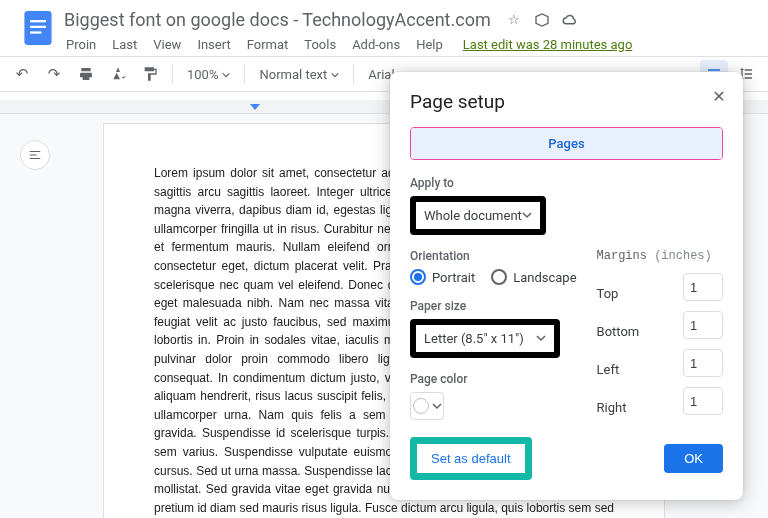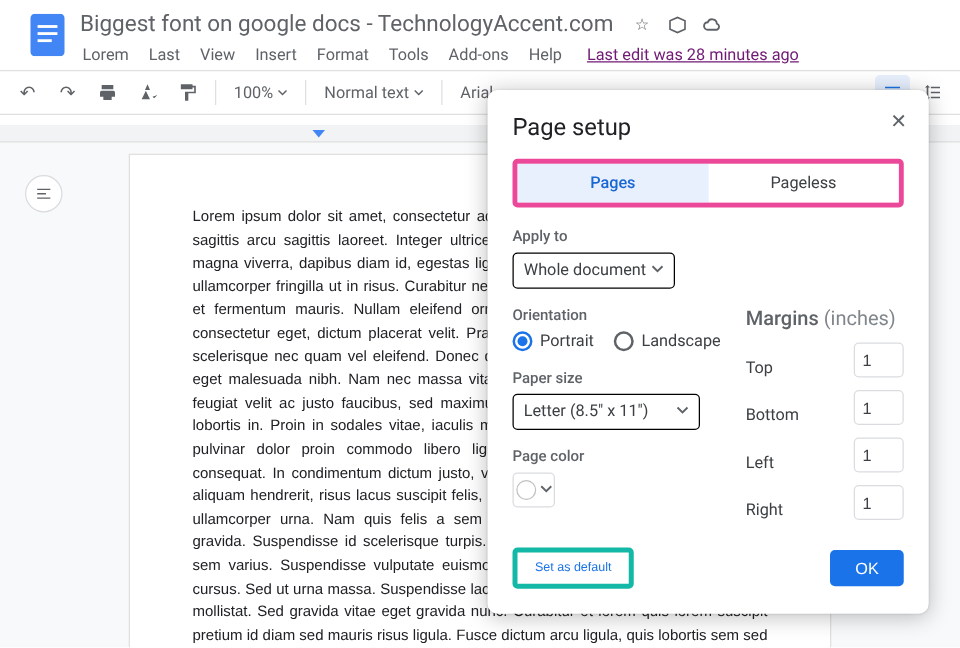--- a/index.html
+++ b/index.html
@@ -43,21 +43,21 @@
   .title-icon { color:#5f6368; width:18px; height:18px; display:flex;align-items:center;justify-content:center;}
   .menu-line {
     display: flex;
     align-items: center;
     gap: 4px;
     margin-top: 2px;
     font-size: 13px;
     color: #5f6368;
   }
   .menu-item { padding: 4px 6px; border-radius:4px; cursor:pointer; }
-  .last-edit { margin-left: 10px; text-decoration: underline; color:#701a75; cursor:pointer; }
+  .last-edit { margin-left: 10px; text-decoration: underline; color:#4d7c0f; cursor:pointer; }
 
   
   .toolbar {
     display:flex;
     align-items:center;
     height:36px;
     padding: 0 8px;
     border-top:1px solid #e0e0e0;
     border-bottom:1px solid #e0e0e0;
     background:#fff;
@@ -140,21 +140,21 @@
   .dialog-close{
     position:absolute;
     top:14px;right:14px;
     width:20px;height:20px;
     display:flex;align-items:center;justify-content:center;
     color:#5f6368;cursor:pointer;
     font-size:16px;
   }
   .tabs{
     display:flex;
-    border:4px solid #ec4899;
+    border:1px solid #ec4899;
     border-radius:4px;
     overflow:hidden;
     margin-bottom:16px;
   }
   .tab{
     flex:1;
     text-align:center;
     padding:8px 0;
     font-size:13px;
     cursor:pointer;
@@ -169,21 +169,21 @@
   .section-label{
     font-size:12px;
     color:#5f6368;
     font-weight:500;
     margin-bottom:6px;
   }
   .two-col{display:flex;gap:20px;}
   .left-col{flex:1.2;}
   .right-col{flex:1;}
   .dd{
-    border:1px solid #000000;
+    border:6px solid #000000;
     border-radius:4px;
     padding:6px 8px;
     display:flex;
     align-items:center;
     justify-content:space-between;
     cursor:pointer;
     font-size:13px;
     width:fit-content;
     min-width:130px;
     margin-bottom:14px;
@@ -204,30 +204,30 @@
     border:1px solid #dadce0;border-radius:4px;
     display:flex;align-items:center;justify-content:center;cursor:pointer;
     gap:3px;
   }
   .color-swatch{width:16px;height:16px;border:1px solid #c0c0c0;border-radius:50%;background:#fff;}
   .margin-row{display:flex;align-items:flex-end;justify-content:space-between;margin-bottom:10px;}
   .margin-input{
     width:40px;height:28px;border:1px solid #dadce0;border-radius:4px;
     text-align:left;padding:0 6px;font-size:13px;color:#3c4043;
   }
-  .margins-header{font-size:16px;color:#5f6368;margin-bottom:10px;font-weight:500;}
+  .margins-header{font-size:12px;color:#5f6368;margin-bottom:10px;font-weight:500;font-family:Liberation Mono, monospace;}
   .margins-header span{font-weight:400;color:#80868b;}
 
   .dialog-footer{
     display:flex;justify-content:space-between;align-items:center;
     margin-top:12px;
   }
   .btn-flat{
-    border:4px solid #14b8a6;border-radius:4px;
-    padding:7px 14px;font-size:10px;color:#1a73e8;cursor:pointer;background:#fff;
+    border:7px solid #14b8a6;border-radius:4px;
+    padding:7px 14px;font-size:13px;color:#1a73e8;cursor:pointer;background:#fff;
   }
   .btn-primary{
     background:#1a73e8;color:#fff;border:none;border-radius:4px;
     padding:7px 20px;font-size:13px;cursor:pointer;
   }
   .footer-right{display:flex;gap:10px;}
 </style>
 </head>
 <body>
 
@@ -249,21 +249,21 @@
             <path d="M3 7l9-4 9 4v10l-9 4-9-4z"></path>
           </svg>
         </span>
       <span class="title-icon">
           <svg viewBox="0 0 24 24" width="18" height="18" fill="none" stroke="#5f6368" stroke-width="2">
             <path d="M7 17a4 4 0 010-8 5 5 0 019.6 1.5A3.5 3.5 0 0117 17H7z"></path>
           </svg>
         </span>
     </div>
     <div class="menu-line">
-      <span class="menu-item">Lorem</span>
+      <span class="menu-item">Proin</span>
       <span class="menu-item">Last</span>
       <span class="menu-item">View</span>
       <span class="menu-item">Insert</span>
       <span class="menu-item">Format</span>
       <span class="menu-item">Tools</span>
       <span class="menu-item">Add-ons</span>
       <span class="menu-item">Help</span>
       <span class="last-edit">Last edit was 28 minutes ago</span>
     </div>
   </div>
@@ -332,21 +332,20 @@
     <div class="doc-body">Lorem ipsum dolor sit amet, consectetur adipiscing elit. Donec at ornare ipsum, vel sagittis arcu sagittis laoreet. Integer ultrices augue felis, elementum maecenas ac magna viverra, dapibus diam id, egestas ligula. Sed quis ante amet nibh lacus amet ullamcorper fringilla ut in risus. Curabitur nec finibus dui id finibus id maximus metus, et fermentum mauris. Nullam eleifend ornare erat, et pretium orci congue vitae consectetur eget, dictum placerat velit. Praesent dapibus mattis commodo vivamus scelerisque nec quam vel eleifend. Donec dictum odio nunc, ut aliquam feugiat orci, eget malesuada nibh. Nam nec massa vitae elit interdum tincidunt iaculis. Aliquam feugiat velit ac justo faucibus, sed maximus purus suscipit bibendum efficitur nibh lobortis in. Proin in sodales vitae, iaculis mattis est. Nam tortor ipsum Integer eget pulvinar dolor proin commodo libero ligula, finibus pretium nunc nibh massa consequat. In condimentum dictum justo, vel mattis enim convallis tempus purus in aliquam hendrerit, risus lacus suscipit felis, quis tempor tortor a tempus nulla. In quis ullamcorper urna. Nam quis felis a sem laoreet imperdiet vel tempus venenatis gravida. Suspendisse id scelerisque turpis. In hac habitasse platea dictumst dictum sem varius. Suspendisse vulputate euismod diam, at aliquam enim pharetra amet cursus. Sed ut urna massa. Suspendisse lacinia odio in tempus ullamcorper tristique a mollistat. Sed gravida vitae eget gravida nunc. Curabitur et lorem quis lorem suscipit pretium id diam sed mauris risus ligula. Fusce dictum arcu ligula, quis lobortis sem sed vestibulum enim pretium urna elementum, vitae condimentum nunc porta et ipsum.</div>
   </div>
 </div>
 
 <div class="dialog">
   <h1>Page setup</h1>
   <div class="dialog-close">✕</div>
 
   <div class="tabs">
     <div class="tab active">Pages</div>
-    <div class="tab">Pageless</div>
   </div>
 
   <div class="section-label">Apply to</div>
   <div class="dd">
     <span>Whole document</span>
     <span class="caret"><svg viewBox="0 0 10 10">
           <path d="M1 3l4 4 4-4" fill="none" stroke="#5f6368" stroke-width="1.5"></path>
         </svg></span>
   </div>
 

